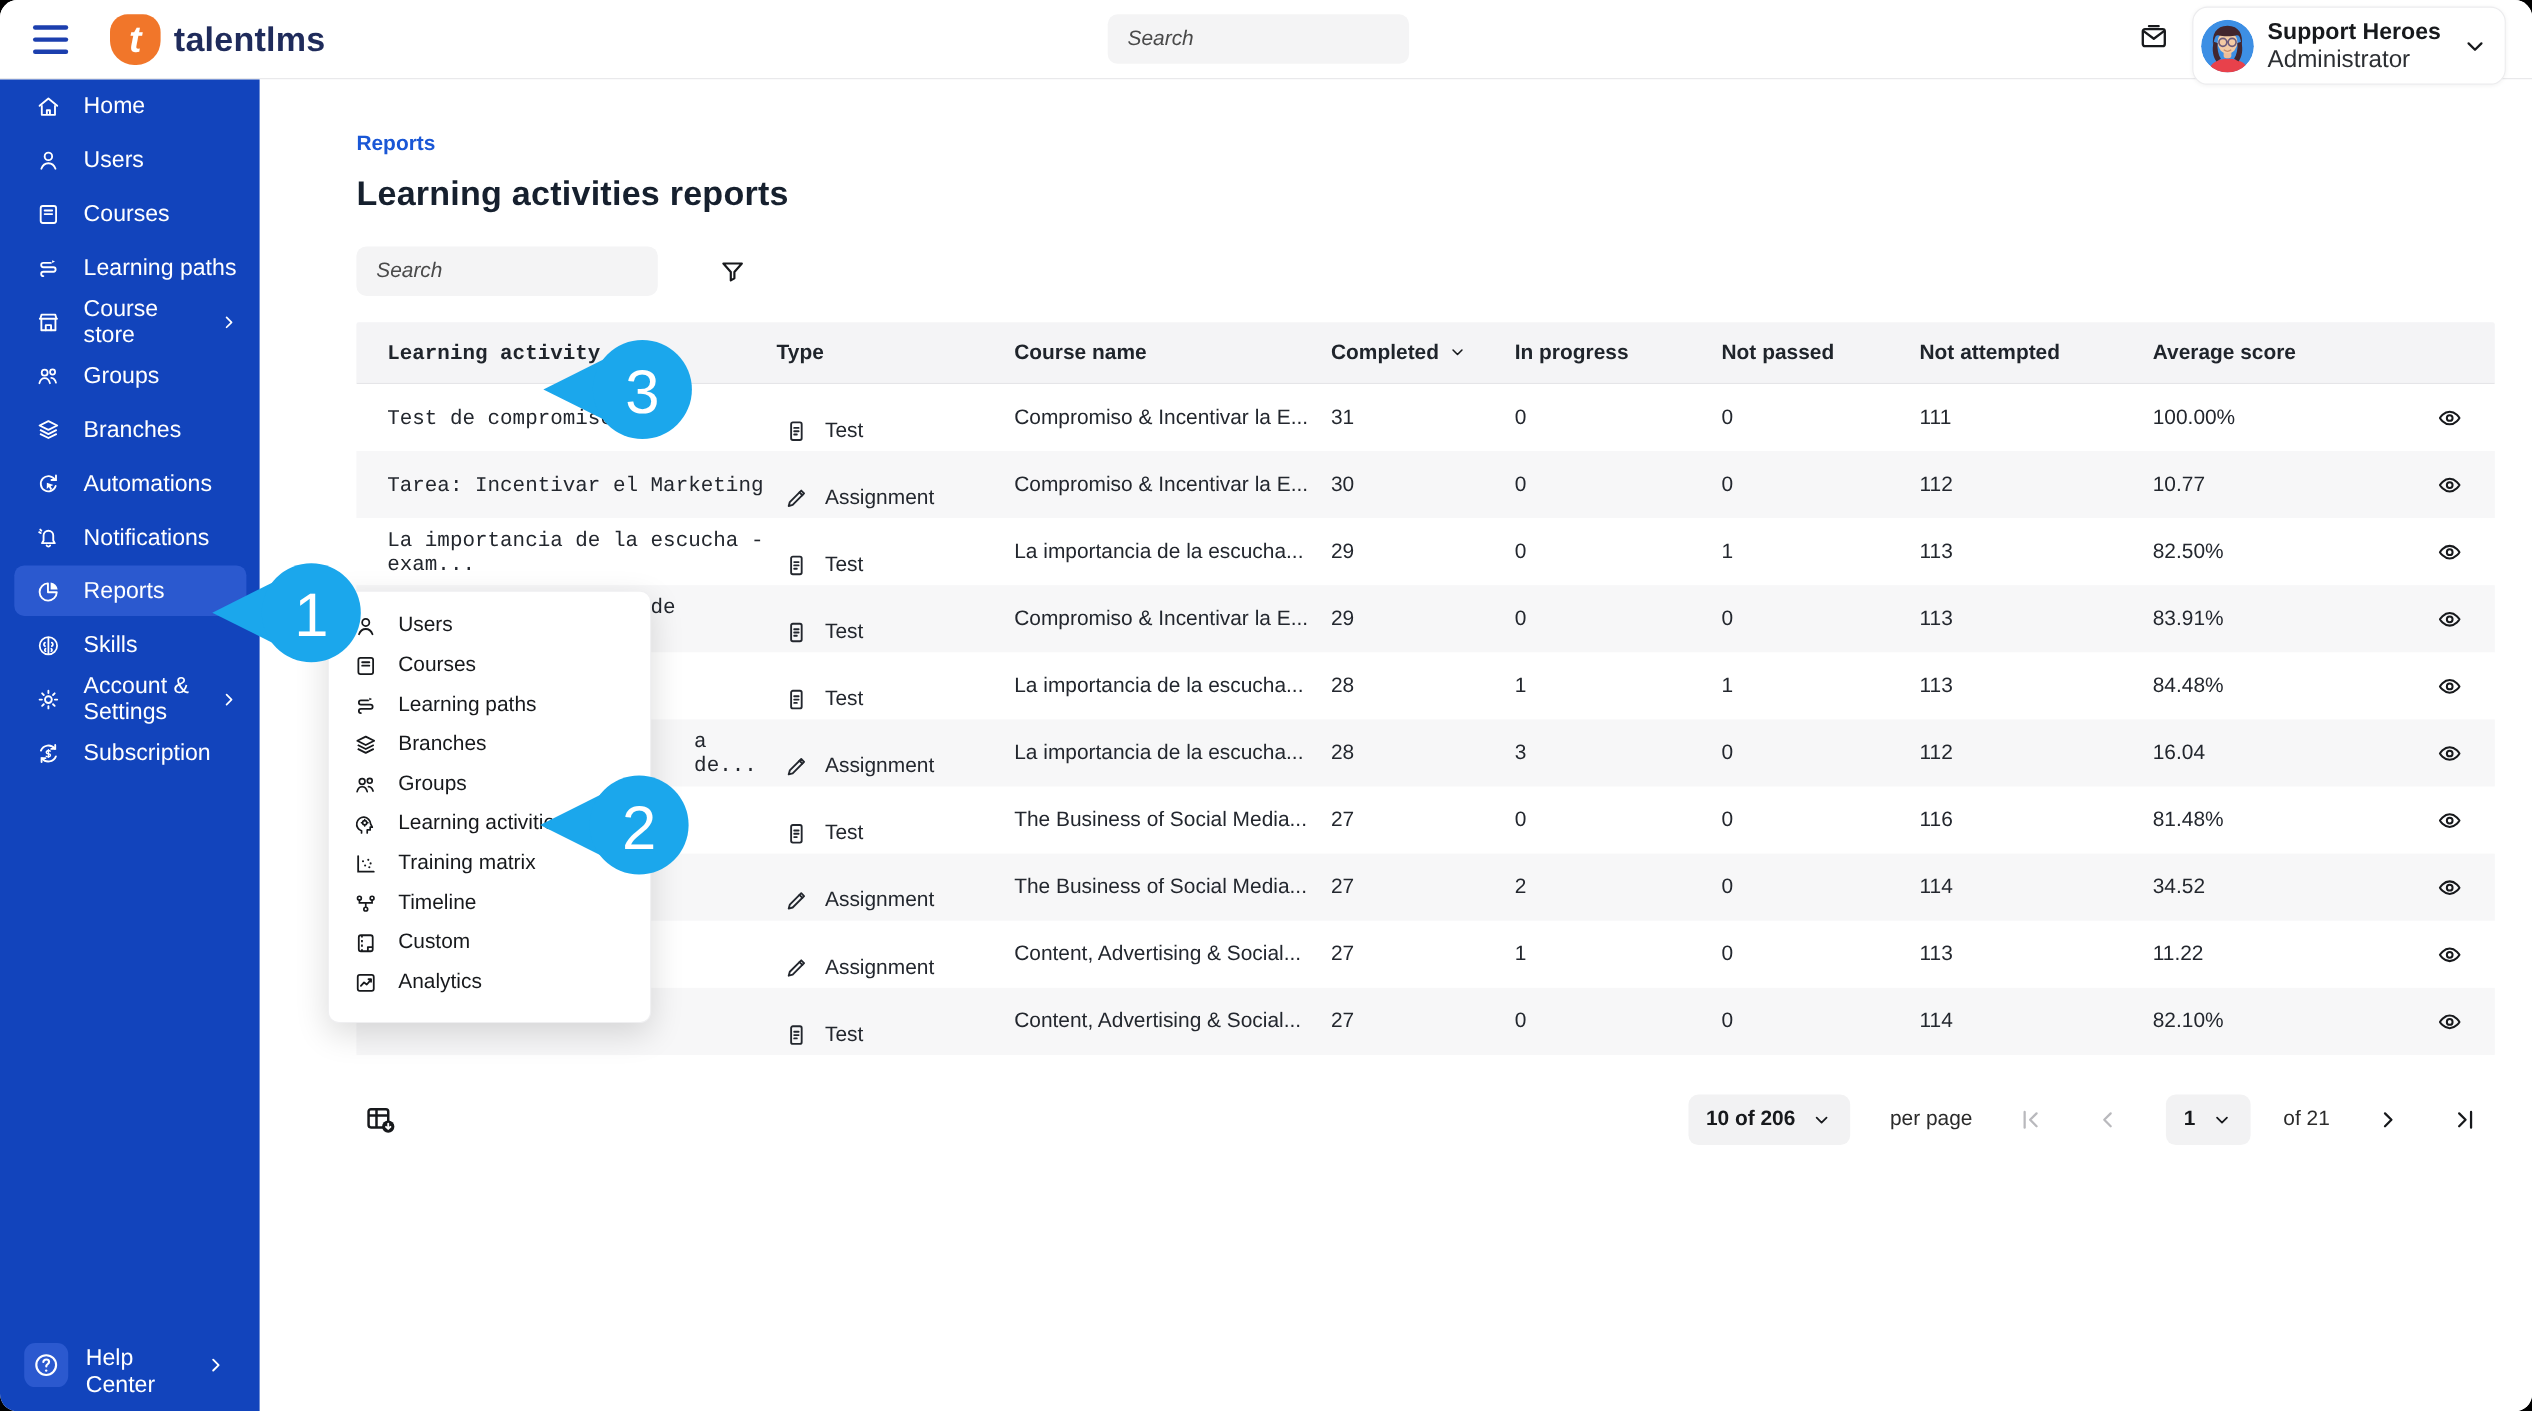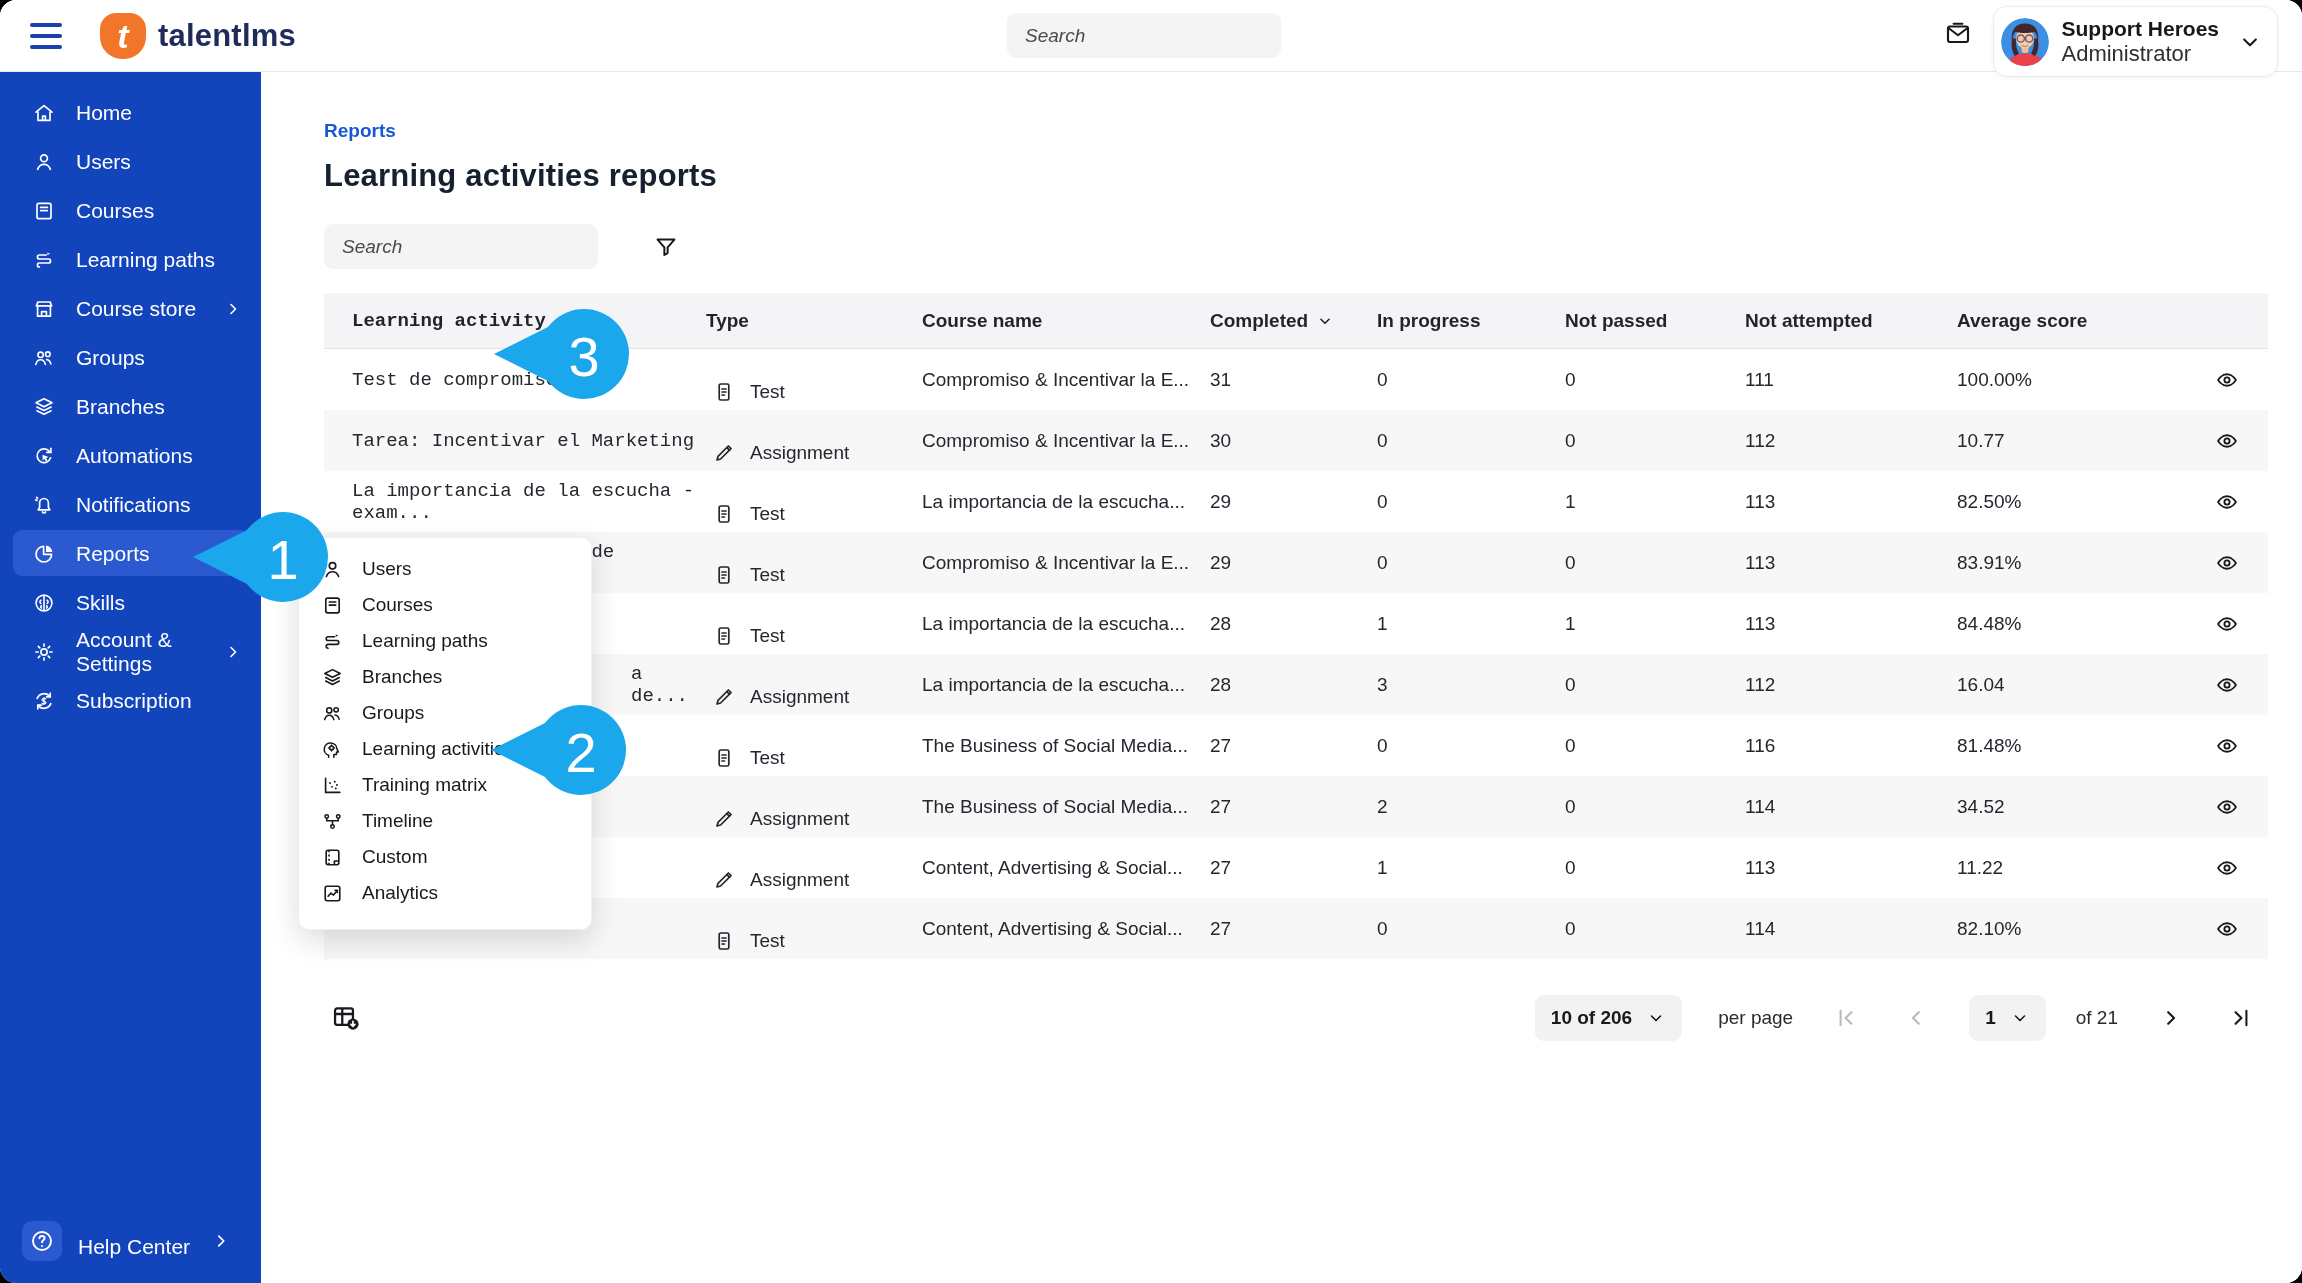--- a/index.html
+++ b/index.html
@@ -20,21 +20,21 @@
   .top-search input::placeholder { color:#4A4A4A; font-style:italic; }
   .top-icons { position:absolute; right:250px; top:14px; display:flex; gap:34px; align-items:center; }
   .icon-btn { width:40px; height:40px; display:flex; align-items:center; justify-content:center; cursor:pointer; color:#17191C; }
   .profile { position:absolute; right:24px; top:6px; height:71px; min-width:228px; background:#fff; border:1px solid #ECECEE; border-radius:14px; box-shadow:0 1px 4px rgba(0,0,0,.05); display:flex; align-items:center; gap:12px; padding:0 14px 0 7px; cursor:pointer; }
   .profile-texts { line-height:1.15; }
   .profile-name { font-size:21px; font-weight:700; color:#17191C; }
   .profile-role { font-size:22px; color:#2C2F33; }
   .profile .chev { color:#17191C; margin-left:6px; }
 
   
-  .sidebar { position:absolute; top:72px; left:0; bottom:0; width:261px; background:#1244BC; z-index:20; padding-top:16px; }
+  .sidebar { position:absolute; top:72px; left:0; bottom:0; width:236px; background:#1244BC; z-index:20; }
   .side-item { position:relative; height:49px; display:flex; align-items:center; gap:20px; padding:0 18px 0 32px; color:#FFFFFF; font-size:21px; cursor:pointer; }
   .side-item svg { flex:0 0 auto; }
   .side-item .lbl { flex:1; }
   .side-item.active::before { content:""; position:absolute; left:13px; right:12px; top:1px; bottom:2px; background:#2B59CF; border-radius:9px; z-index:0; }
   .side-item > * { position:relative; z-index:1; }
   .help-center { position:absolute; left:13px; right:13px; bottom:14px; height:56px; display:flex; align-items:center; gap:16px; padding:0 16px 0 9px; color:#fff; font-size:21px; border-radius:12px; cursor:pointer; }
   .help-badge { width:40px; height:40px; border-radius:10px; background:#2B59CF; display:flex; align-items:center; justify-content:center; }
   .help-center .lbl { flex:1;margin-top:12px; }
 
   

